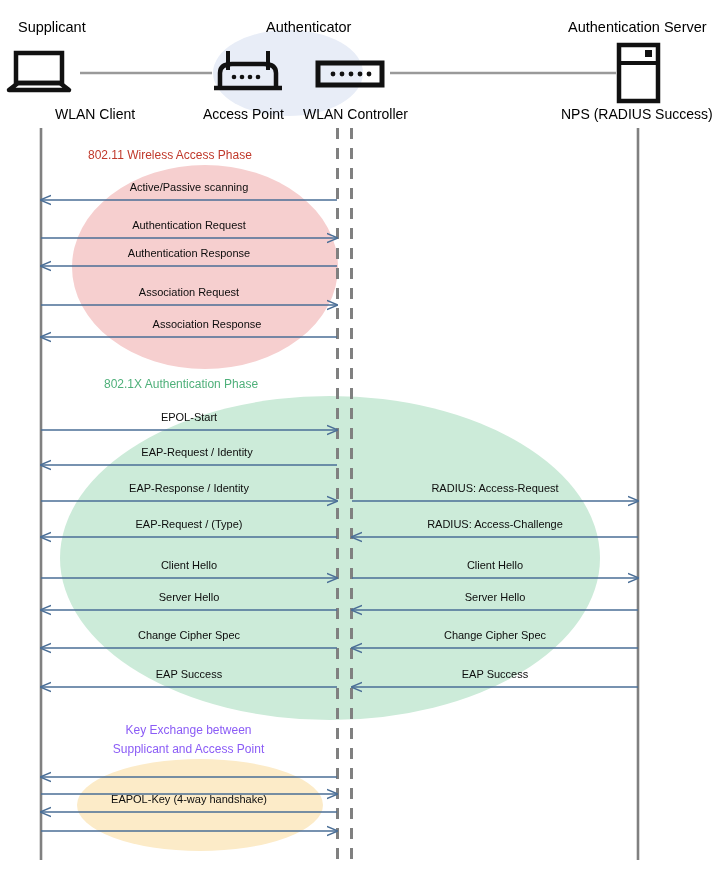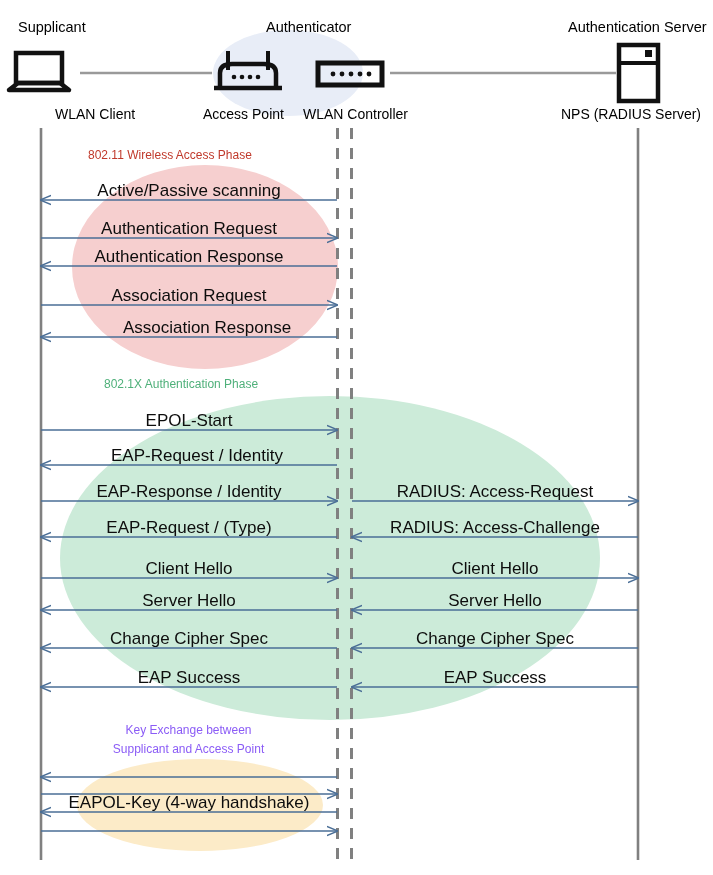--- a/index.html
+++ b/index.html
@@ -40,21 +40,21 @@
   }
   .phase-label {
     position: absolute;
     font-size: 12px;
     white-space: nowrap;
     text-align: center;
     line-height: 19px;
   }
   .msg-label {
     position: absolute;
-    font-size: 17px;
+    font-size: 11px;
     color: #0d0d0d;
     white-space: nowrap;
     text-align: center;
     transform: translateX(-50%);
   }
 </style>
 </head>
 <body>
 
 <div id="canvas">
@@ -148,21 +148,21 @@
       </g>
   </svg>
 
   <div class="hdr-title" style="left:10px; top:19px;">Supplicant</div>
   <div class="hdr-title" style="left:258px; top:19px;">Authenticator</div>
   <div class="hdr-title" style="left:560px; top:19px;">Authentication Server</div>
 
   <div class="hdr-sub" style="left:7px; top:106px;margin-left:48px;">WLAN Client</div>
   <div class="hdr-sub" style="left:203px; top:106px;">Access Point</div>
   <div class="hdr-sub" style="left:303px; top:106px;">WLAN Controller</div>
-  <div class="hdr-sub" style="left:561px; top:106px;">NPS (RADIUS Server)</div>
+  <div class="hdr-sub" style="left:561px; top:106px;">NPS (RADIUS Success)</div>
 
   <div class="phase-label" style="left:88px; top:146px; color:#C0392B;">802.11 Wireless Access Phase</div>
   <div class="phase-label" style="left:104px; top:375px; color:#4FB07A;">802.1X Authentication Phase</div>
   <div class="phase-label" style="left:101px; top:721px; color:#8b5cf6; width:175px;">
     <div>Key Exchange between</div>
     <div>Supplicant and Access Point</div>
   </div>
 
   <div id="labels-left">
       <div class="msg-label" style="left: 189px; top: 181px;">Active/Passive scanning</div>

